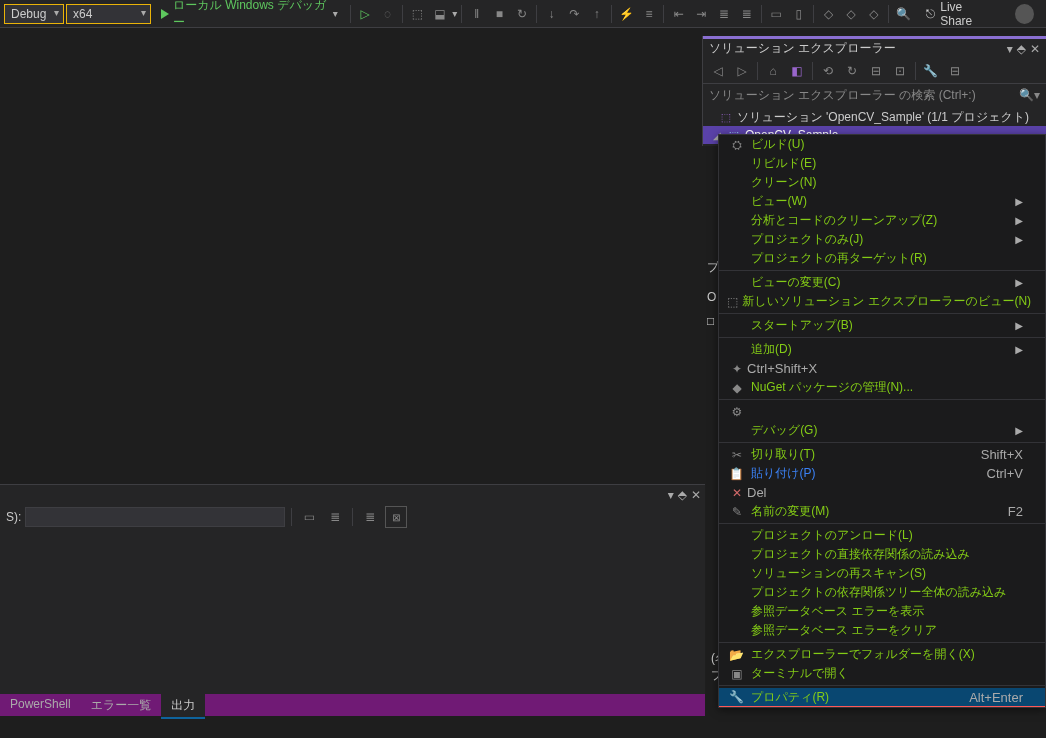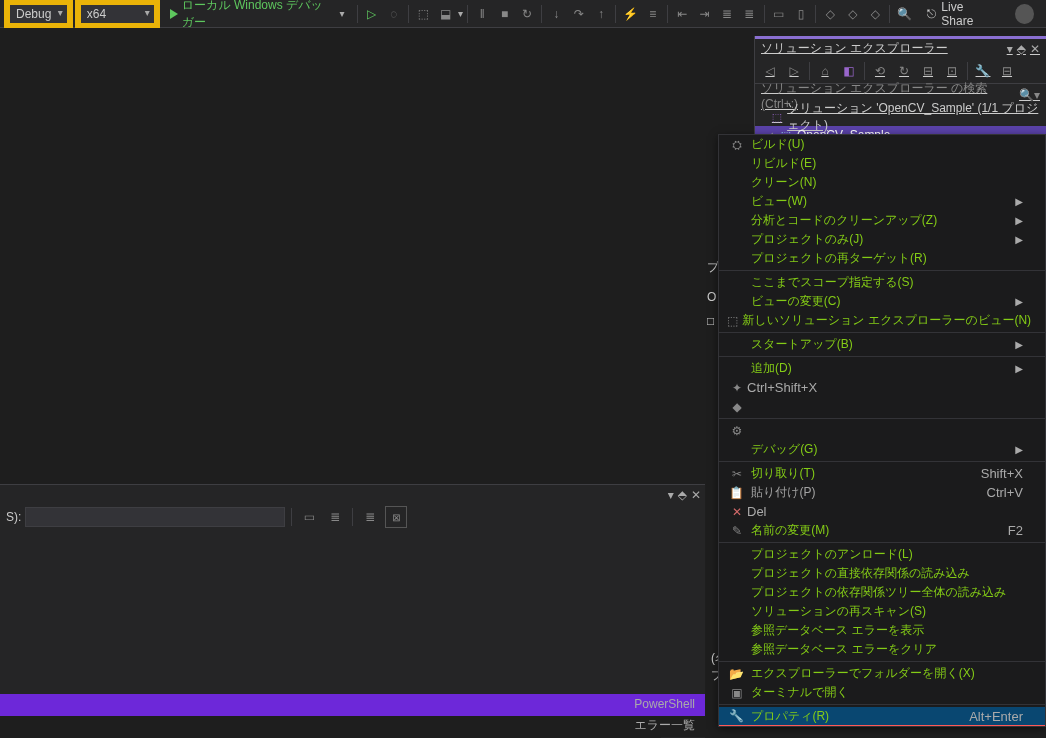--- a/index.html
+++ b/index.html
@@ -1,34 +1,34 @@
 <!DOCTYPE html>
 <html><head>
 <meta charset="utf-8">
 <style>
   * { margin: 0; padding: 0; box-sizing: border-box; font-family: "Segoe UI", Meiryo, sans-serif; font-size: 12px; }
   body { background: #1e1e1e; color: #ccc; width: 1046px; height: 738px; overflow: hidden; position: relative; }
   
   
   .toolbar { height: 28px; background: #252526; border-bottom: 1px solid #3e3e42; display: flex; align-items: center; padding: 0 4px; gap: 2px; }
-  .tb-dropdown { background: #333337; border: 6px solid #eab308; padding: 2px 18px 2px 6px; color: #ccc; position: relative; cursor: pointer; min-width: 60px; }
+  .tb-dropdown { background: #333337; border: 1px solid #eab308; padding: 2px 18px 2px 6px; color: #ccc; position: relative; cursor: pointer; min-width: 60px; }
   .tb-dropdown::after { content: '▾'; position: absolute; right: 4px; top: 2px; font-size: 10px; color: #aaa; }
   .tb-play { color: #5ec75e; display: flex; align-items: center; gap: 4px; padding: 2px 8px; cursor: pointer; }
   .tb-play .tri { width: 0; height: 0; border-left: 8px solid #5ec75e; border-top: 5px solid transparent; border-bottom: 5px solid transparent; }
   .tb-icon { width: 22px; height: 22px; display: flex; align-items: center; justify-content: center; cursor: pointer; color: #888; }
   .tb-sep { width: 1px; height: 18px; background: #3e3e42; margin: 0 2px; }
   .tb-live { margin-left: auto; color: #ccc; padding: 2px 10px; display: flex; align-items: center; gap: 5px; cursor: pointer; }
   .tb-live-icon { color: #ccc; }
   .tb-user { width: 20px; height: 20px; border-radius: 50%; background: #555; margin-left: 10px; margin-right: 8px; cursor: pointer; }
   
   
   .editor-area { position: absolute; top: 28px; left: 0; right: 341px; bottom: 256px; background: #1e1e1e; }
   
   
-  .sln-panel { position: absolute; top: 36px; right: 0; width: 292px; background: #252526; border-left: 1px solid #3e3e42; text-decoration: underline; }
+  .sln-panel { position: absolute; top: 36px; right: 0; width: 344px; background: #252526; border-left: 1px solid #3e3e42; }
   .sln-header { border-top: 3px solid #8a6fd1; height: 22px; display: flex; align-items: center; padding: 0 6px; color: #ccc; background: #252526; }
   .sln-header .title { flex: 1; }
   .sln-header .btns { display: flex; gap: 4px; color: #aaa; font-size: 11px; }
   .sln-header .btns span { cursor: pointer; }
   .sln-toolbar { height: 26px; display: flex; align-items: center; padding: 0 4px; gap: 2px; border-bottom: 1px solid #3e3e42; }
   .sln-search { height: 22px; display: flex; align-items: center; padding: 0 6px; color: #888; cursor: text; }
   .sln-search .txt { flex: 1; }
   .sln-search .mag { color: #888; }
   .sln-tree { padding: 2px 0; }
   .sln-tree-row { height: 18px; display: flex; align-items: center; padding: 0 6px; gap: 4px; cursor: pointer; }
@@ -43,37 +43,37 @@
   .prop-stub div { padding: 4px 2px; }
   
   
   .out-panel { position: absolute; left: 0; right: 341px; bottom: 36px; height: 218px; background: #252526; border-top: 1px solid #3e3e42; }
   .out-header { height: 20px; display: flex; justify-content: flex-end; align-items: center; padding: 0 4px; gap: 4px; color: #aaa; font-size: 11px; }
   .out-header span { cursor: pointer; }
   .out-toolbar { height: 24px; display: flex; align-items: center; padding: 0 6px; gap: 4px; color: #ccc; }
   .out-toolbar .dd { background: #333337; border: 1px solid #3e3e42; width: 260px; height: 20px; cursor: pointer; }
   
   
-  .bottom-tabs { position: absolute; left: 0; right: 341px; bottom: 22px; height: 22px; display: flex; align-items: flex-end; background: #6d28d9; flex-direction: column; }
+  .bottom-tabs { position: absolute; left: 0; right: 341px; bottom: 22px; height: 22px; display: flex; align-items: flex-start; background: #701a75; }
   .bottom-tab { padding: 3px 10px; color: #aaa; cursor: pointer; }
   .bottom-tab.active { background: #252526; color: #ccc; border-bottom: 2px solid #0e639c; }
   
   
   .br-stub { position: absolute; right: 325px; bottom: 70px; color: #ccc; padding: 2px 4px; }
   
   
   .ctx-menu { position: absolute; top: 134px; left: 718px; width: 328px; background: #1b1b1c; border: 1px solid #333337; box-shadow: 0 2px 8px rgba(0,0,0,.5); }
   .ctx-item { height: 19px; display: flex; align-items: center; padding: 0 22px 0 8px; cursor: pointer; }
   .ctx-item.sel { background: #094771; border-bottom: 1px solid #ff5858; }
   .ctx-icon { width: 20px; color: #888; display: flex; justify-content: center; font-size: 12px; }
   .ctx-label { flex: 1; margin-left: 4px; color: #84cc16; white-space: nowrap; }
   .ctx-shortcut { color: #aaa; font-size: 13px; }
   .ctx-arrow { color: #aaa; font-size: 10px; margin-left: 6px; }
   .ctx-sep { height: 1px; background: #333337; margin: 2px 0; }
-  .ctx-item.disabled .ctx-label { color: #a3a3a3; }
+  .ctx-item.disabled .ctx-label { color: #3b82f6; }
 </style>
 </head>
 <body>
 
 <div class="toolbar">
   <div class="tb-dropdown"><span>Debug</span></div>
   <div class="tb-dropdown" style="min-width:85px"><span>x64</span></div>
   <div class="tb-play">
     <span class="tri"></span>
     <span>ローカル Windows デバッガー</span>
@@ -225,24 +225,20 @@
       <span class="ctx-label">プロジェクトのみ(J)</span>
       <span class="ctx-arrow">▶</span>
     </div>
     <div class="ctx-item">
       <span class="ctx-icon"></span>
       <span class="ctx-label">プロジェクトの再ターゲット(R)</span>
     </div>
     <div class="ctx-sep"></div>
     <div class="ctx-item">
       <span class="ctx-icon"></span>
-      <span class="ctx-label">ここまでスコープ指定する(S)</span>
-    </div>
-    <div class="ctx-item">
-      <span class="ctx-icon"></span>
       <span class="ctx-label">ビューの変更(C)</span>
       <span class="ctx-arrow">▶</span>
     </div>
     <div class="ctx-item">
       <span class="ctx-icon">⬚</span>
       <span class="ctx-label">新しいソリューション エクスプローラーのビュー(N)</span>
     </div>
     <div class="ctx-sep"></div>
     <div class="ctx-item">
       <span class="ctx-icon"></span>
@@ -254,20 +250,21 @@
       <span class="ctx-icon"></span>
       <span class="ctx-label">追加(D)</span>
       <span class="ctx-arrow">▶</span>
     </div>
     <div class="ctx-item">
       <span class="ctx-icon">✦</span>
       <span class="ctx-shortcut">Ctrl+Shift+X</span>
     </div>
     <div class="ctx-item">
       <span class="ctx-icon">◆</span>
+      <span class="ctx-label">NuGet パッケージの管理(N)...</span>
     </div>
     <div class="ctx-sep"></div>
     <div class="ctx-item">
       <span class="ctx-icon">⚙</span>
     </div>
     <div class="ctx-item">
       <span class="ctx-icon"></span>
       <span class="ctx-label">デバッグ(G)</span>
       <span class="ctx-arrow">▶</span>
     </div>
@@ -295,25 +292,25 @@
     <div class="ctx-item">
       <span class="ctx-icon"></span>
       <span class="ctx-label">プロジェクトのアンロード(L)</span>
     </div>
     <div class="ctx-item">
       <span class="ctx-icon"></span>
       <span class="ctx-label">プロジェクトの直接依存関係の読み込み</span>
     </div>
     <div class="ctx-item">
       <span class="ctx-icon"></span>
+      <span class="ctx-label">ソリューションの再スキャン(S)</span>
+    </div>
+    <div class="ctx-item">
+      <span class="ctx-icon"></span>
       <span class="ctx-label">プロジェクトの依存関係ツリー全体の読み込み</span>
-    </div>
-    <div class="ctx-item">
-      <span class="ctx-icon"></span>
-      <span class="ctx-label">ソリューションの再スキャン(S)</span>
     </div>
     <div class="ctx-item">
       <span class="ctx-icon"></span>
       <span class="ctx-label">参照データベース エラーを表示</span>
     </div>
     <div class="ctx-item">
       <span class="ctx-icon"></span>
       <span class="ctx-label">参照データベース エラーをクリア</span>
     </div>
     <div class="ctx-sep"></div>

